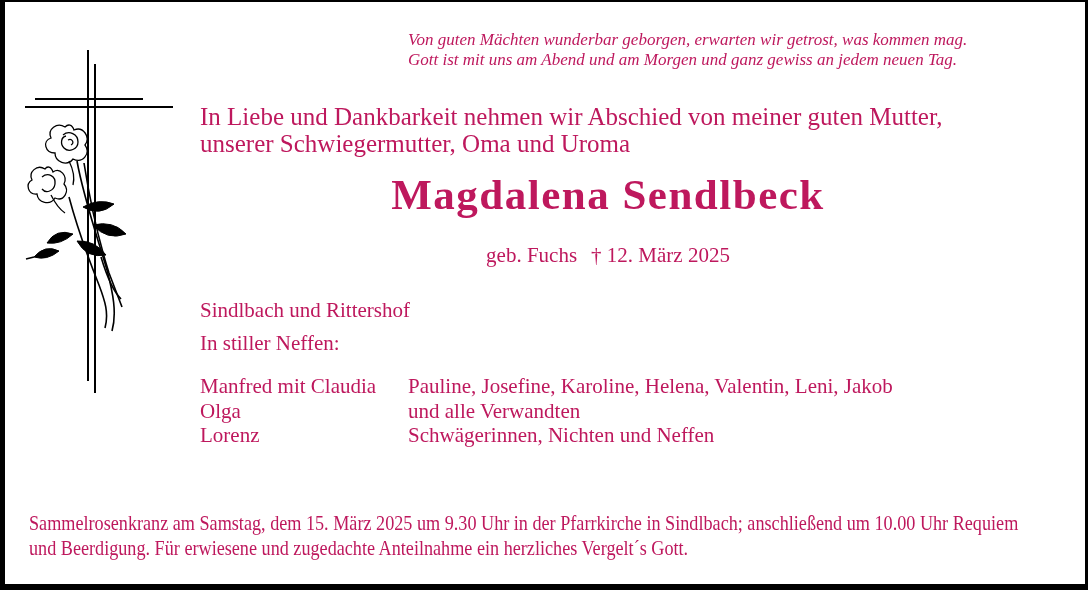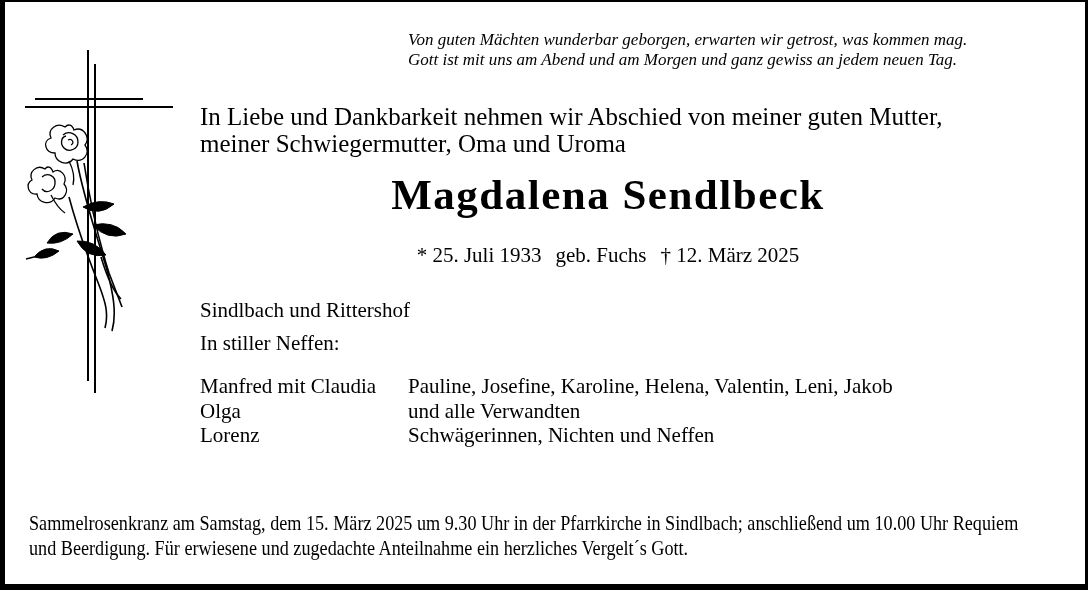--- a/index.html
+++ b/index.html
@@ -1,20 +1,20 @@
 <!DOCTYPE html>
 <html><head>
 <meta charset="utf-8">
 <style>
   html,body{margin:0;padding:0;background:#e8e8e8;}
   .page{
     position:relative;
     width:1088px;height:590px;
     background:#ffffff;
-    color:#000000;
+    color:#be185d;
     font-family:"Liberation Serif", serif;
     overflow:hidden;
     margin:0 auto;
   }
   
   .edge{position:absolute;background:#000;}
   .edge-left{left:0;top:0;width:5px;height:590px;}
   .edge-top{left:0;top:0;width:1088px;height:2px;}
   .edge-right{right:0;top:0;width:3px;height:590px;}
   .edge-bottom{left:0;bottom:0;width:1088px;height:6px;}
@@ -122,27 +122,26 @@
     </svg>
   </div>
 
   <div class="quote">
     <div>Von guten Mächten wunderbar geborgen, erwarten wir getrost, was kommen mag.</div>
     <div>Gott ist mit uns am Abend und am Morgen und ganz gewiss an jedem neuen Tag.</div>
   </div>
 
   <div class="intro">
     <div>In Liebe und Dankbarkeit nehmen wir Abschied von meiner guten Mutter,</div>
-    <div>meiner Schwiegermutter, Oma und Uroma</div>
+    <div>unserer Schwiegermutter, Oma und Uroma</div>
   </div>
 
   <div class="name">Magdalena Sendlbeck</div>
 
   <div class="dates">
-    <span>* 25. Juli 1933</span>
     <span>geb. Fuchs</span>
     <span>† 12. März 2025</span>
   </div>
 
   <div class="places">Sindlbach und Rittershof</div>
 
   <div class="trauer">In stiller Neffen:</div>
 
   <div class="mourners">
     <div class="mourners-left">

